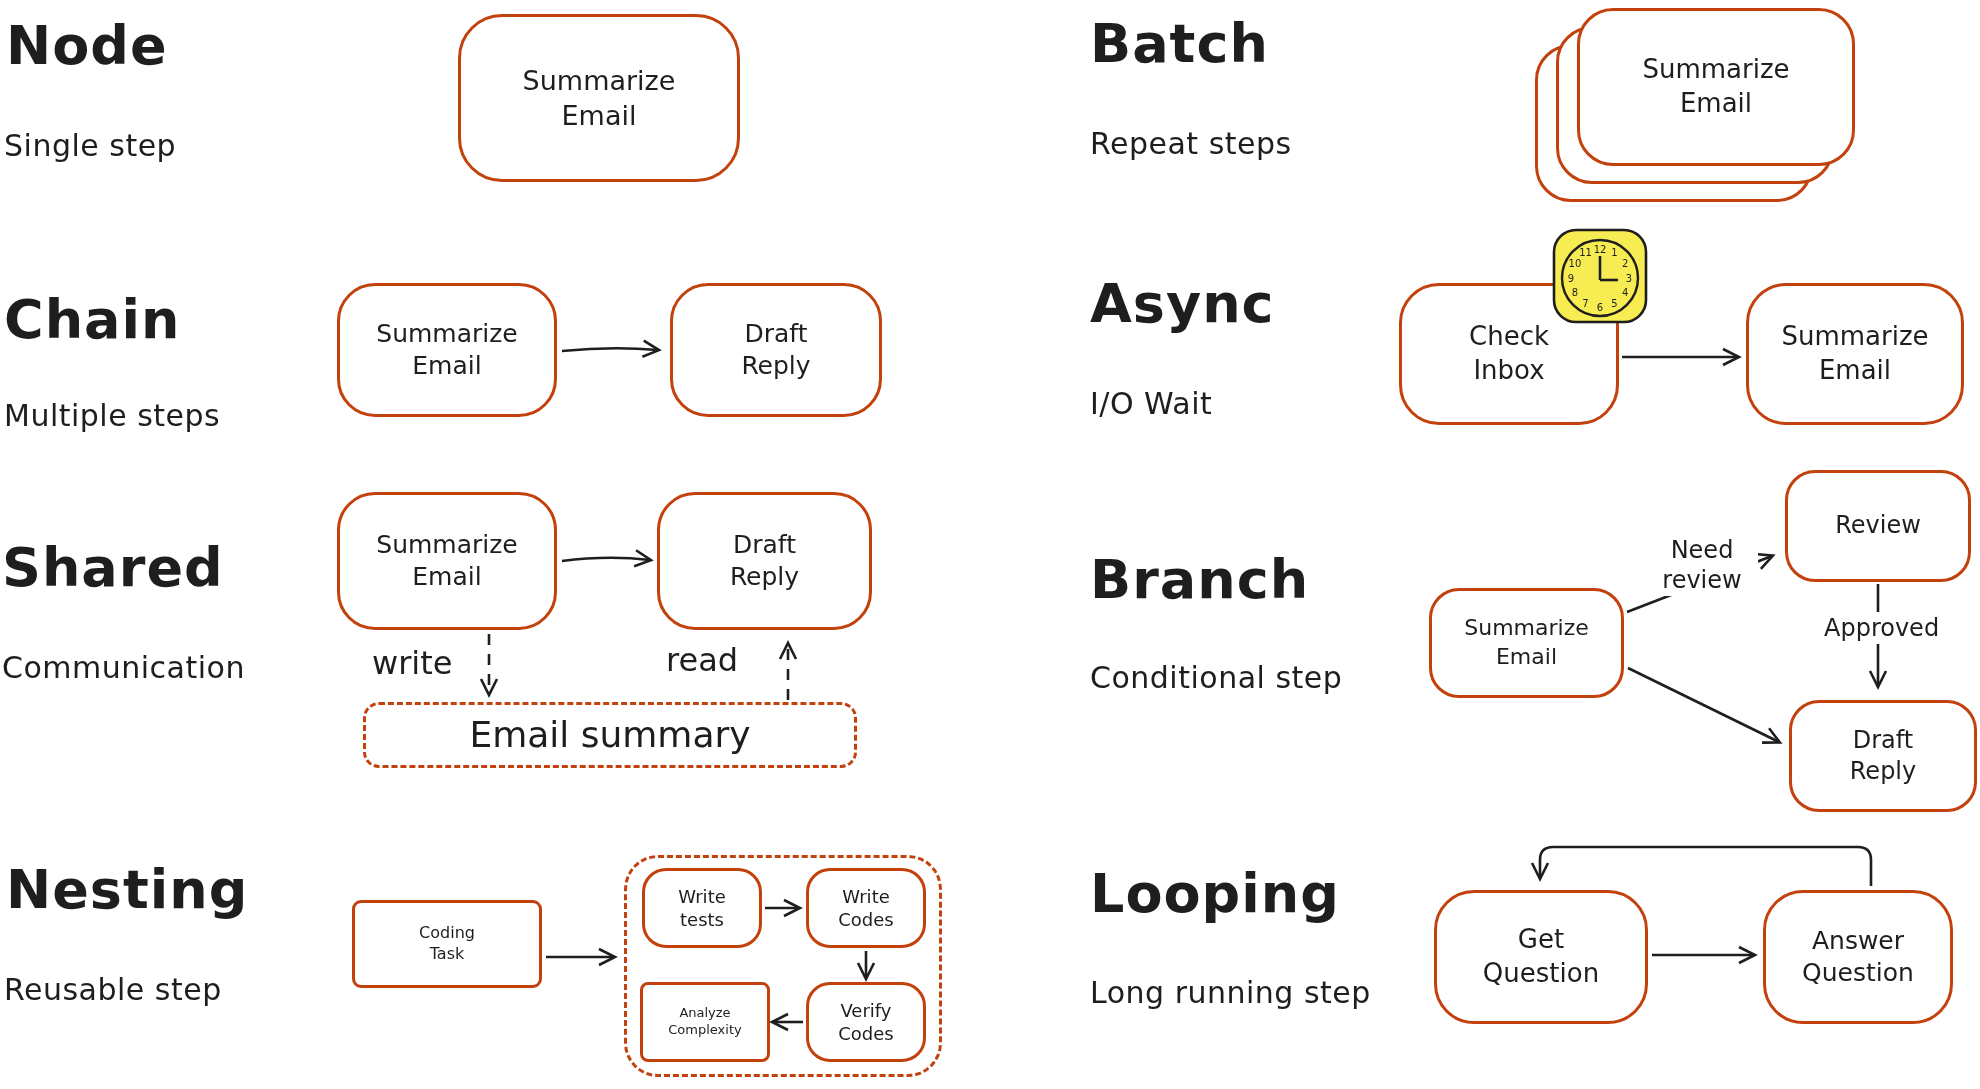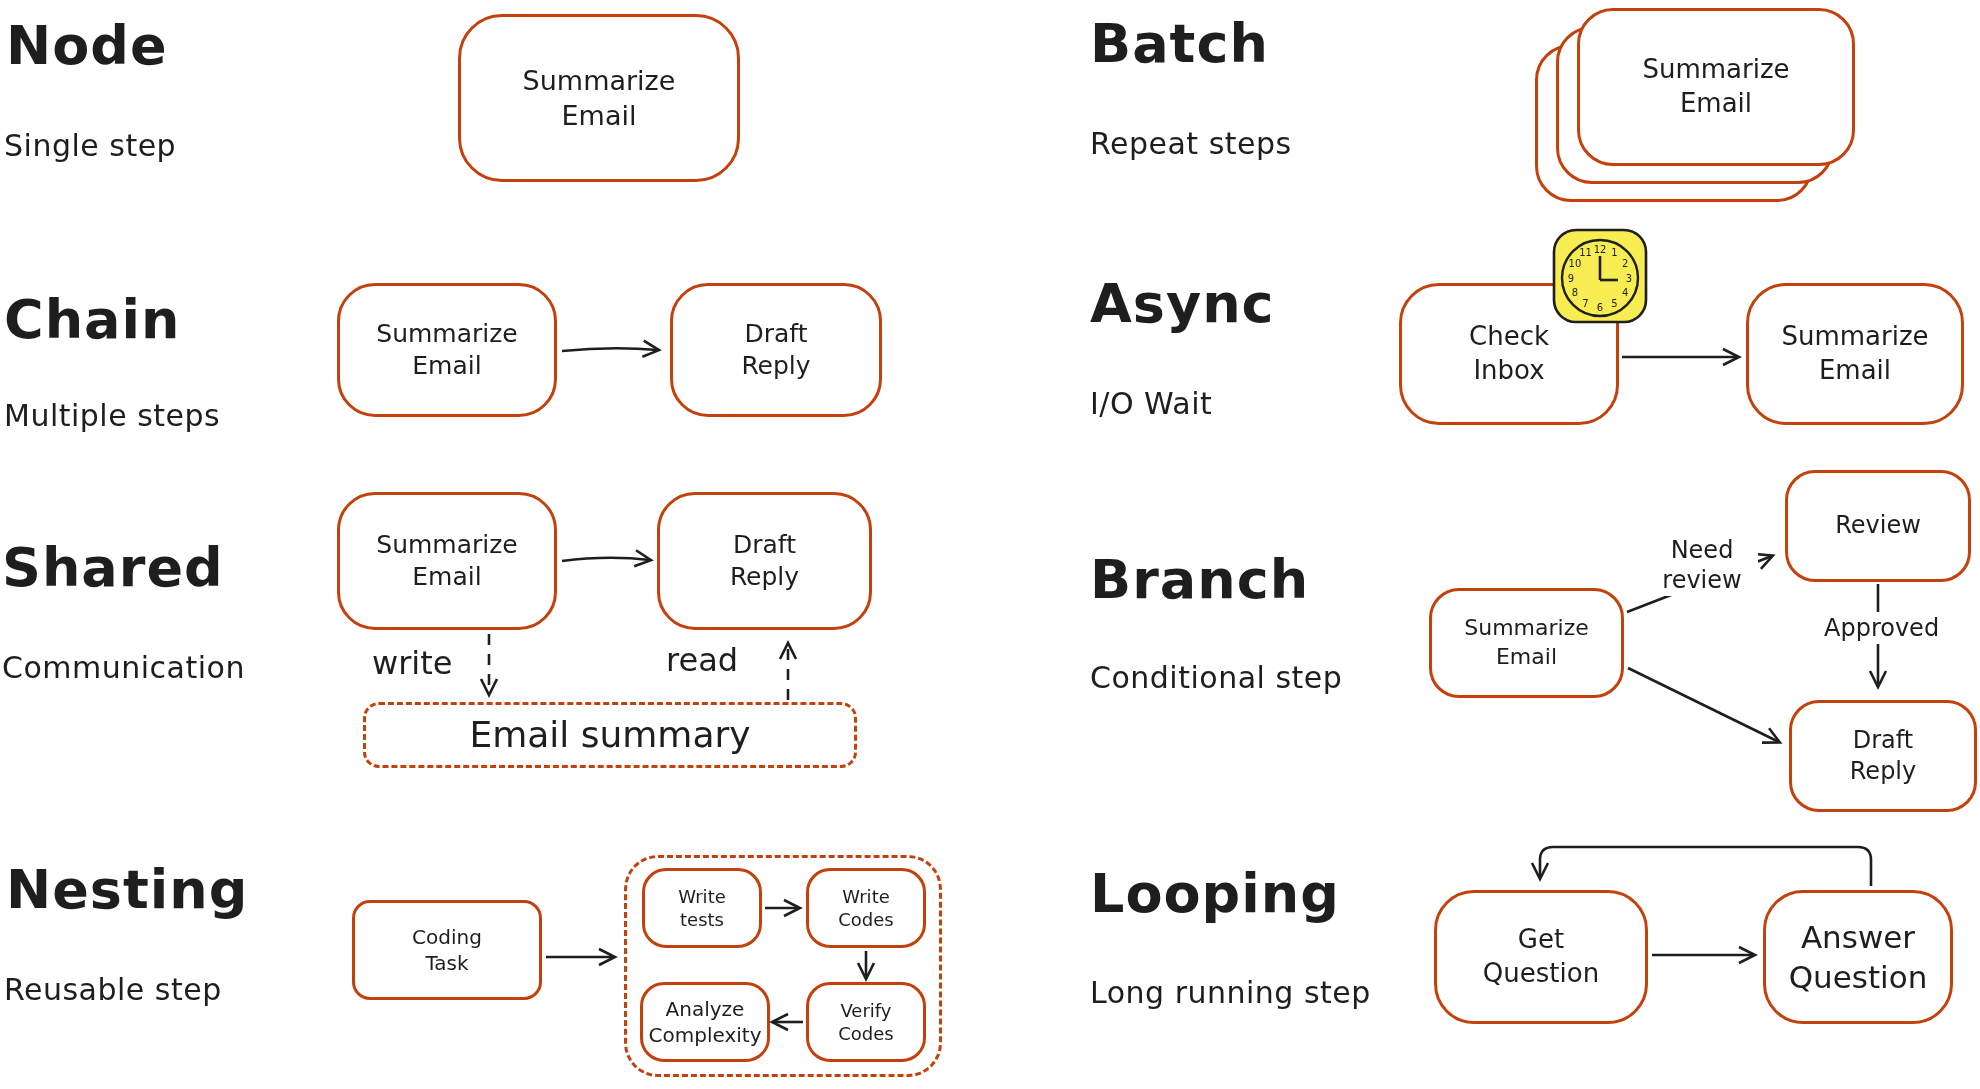--- a/index.html
+++ b/index.html
@@ -61,28 +61,28 @@
   <div class="box" style="left:337px;top:492px;width:220px;height:138px;border-radius:38px;font-size:25px">Summarize
 Email</div>
   <div class="box" style="left:657px;top:492px;width:215px;height:138px;border-radius:38px;font-size:25px">Draft
 Reply</div>
   <div class="edge-label" style="left:372px;top:643px;font-size:32px">write</div>
   <div class="edge-label" style="left:666px;top:640px;font-size:32px">read</div>
   <div class="box dashed" style="left:363px;top:702px;width:494px;height:66px;border-radius:16px;font-size:36px">Email summary</div>
 
   <div class="title" style="left:6px;top:858px">Nesting</div>
   <div class="subtitle" style="left:4px;top:972px">Reusable step</div>
-  <div class="box" style="left:352px;top:900px;width:190px;height:100px;border-radius:18px;font-size:20px">Coding
+  <div class="box" style="left:352px;top:900px;width:190px;height:88px;border-radius:9px;font-size:16px">Coding
 Task</div>
   <div class="box dashed" style="left:624px;top:855px;width:318px;height:222px;border-radius:34px"></div>
   <div class="box" style="left:642px;top:868px;width:120px;height:80px;border-radius:24px;font-size:18px">Write
 tests</div>
   <div class="box" style="left:806px;top:868px;width:120px;height:80px;border-radius:24px;font-size:18px">Write
 Codes</div>
-  <div class="box" style="left:640px;top:982px;width:130px;height:80px;border-radius:24px;font-size:20px">Analyze
+  <div class="box" style="left:640px;top:982px;width:130px;height:80px;border-radius:8px;font-size:13px">Analyze
 Complexity</div>
   <div class="box" style="left:806px;top:982px;width:120px;height:80px;border-radius:24px;font-size:18px">Verify
 Codes</div>
 
   <div class="title" style="left:1090px;top:12px">Batch</div>
   <div class="subtitle" style="left:1090px;top:126px">Repeat steps</div>
   <div class="box" style="left:1535px;top:44px;width:278px;height:158px;border-radius:36px"></div>
   <div class="box" style="left:1556px;top:26px;width:278px;height:158px;border-radius:36px"></div>
   <div class="box" style="left:1577px;top:8px;width:278px;height:158px;border-radius:36px;font-size:26px">Summarize
 Email</div>
@@ -119,21 +119,21 @@
   <div class="box" style="left:1429px;top:588px;width:195px;height:110px;border-radius:30px;font-size:22px">Summarize
 Email</div>
   <div class="box" style="left:1785px;top:470px;width:186px;height:112px;border-radius:30px;font-size:24px">Review</div>
   <div class="box" style="left:1789px;top:700px;width:188px;height:112px;border-radius:30px;font-size:24px">Draft
 Reply</div>
 
   <div class="title" style="left:1090px;top:862px">Looping</div>
   <div class="subtitle" style="left:1090px;top:975px">Long running step</div>
   <div class="box" style="left:1434px;top:890px;width:214px;height:134px;border-radius:40px;font-size:26px">Get
 Question</div>
-  <div class="box" style="left:1763px;top:890px;width:190px;height:134px;border-radius:40px;font-size:31px">Answer
+  <div class="box" style="left:1763px;top:890px;width:190px;height:134px;border-radius:40px;font-size:25px">Answer
 Question</div>
 
   <svg class="connector-layer" viewBox="0 0 1980 1089">
     <defs>
       <marker id="ah" markerWidth="26" markerHeight="26" refX="20" refY="13" orient="auto" markerUnits="userSpaceOnUse">
         <path d="M5,5 L21,13 L5,21" fill="none" stroke="#1e1e1e" stroke-width="2.6"></path>
       </marker>
     </defs>
     <path d="M562,351 Q612,346 658,350" marker-end="url(#ah)"></path>
     <path d="M562,561 Q608,555 650,560" marker-end="url(#ah)"></path>

